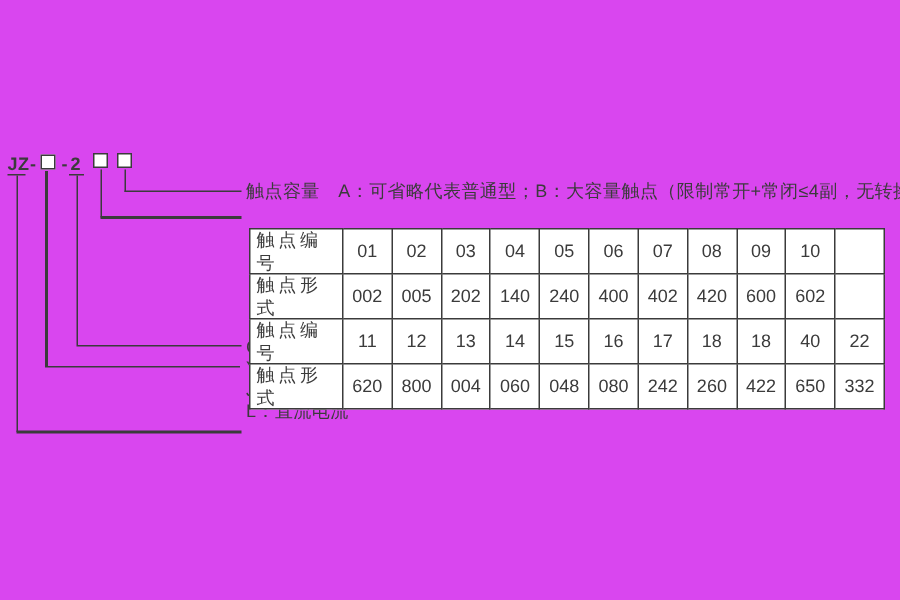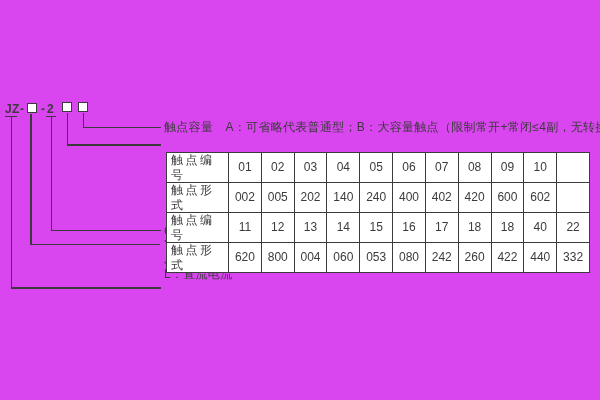--- a/index.html
+++ b/index.html
@@ -114,24 +114,24 @@
         <td>18</td>
         <td>40</td>
         <td>22</td>
       </tr>
       <tr>
         <td class="rowlbl">触点形式</td>
         <td>620</td>
         <td>800</td>
         <td>004</td>
         <td>060</td>
-        <td>053</td>
+        <td>048</td>
         <td>080</td>
         <td>242</td>
         <td>260</td>
         <td>422</td>
-        <td>440</td>
+        <td>650</td>
         <td>332</td>
       </tr>
     </tbody>
   </table>
 
 </div>
 
 </body></html>

